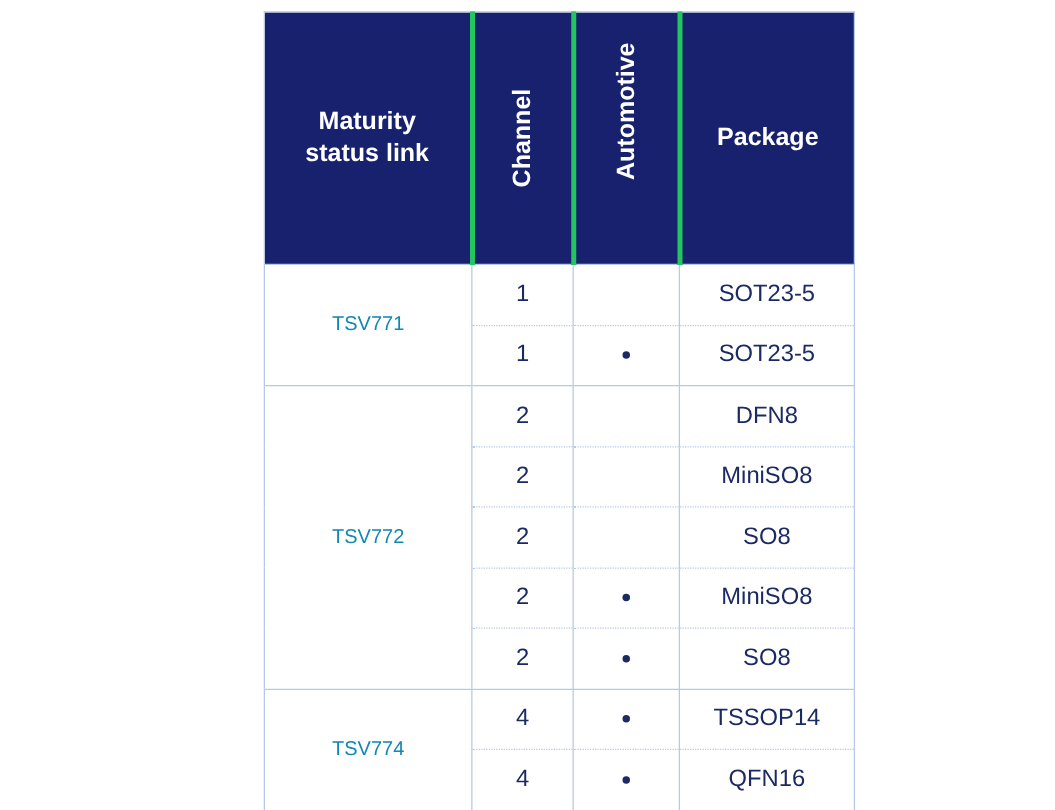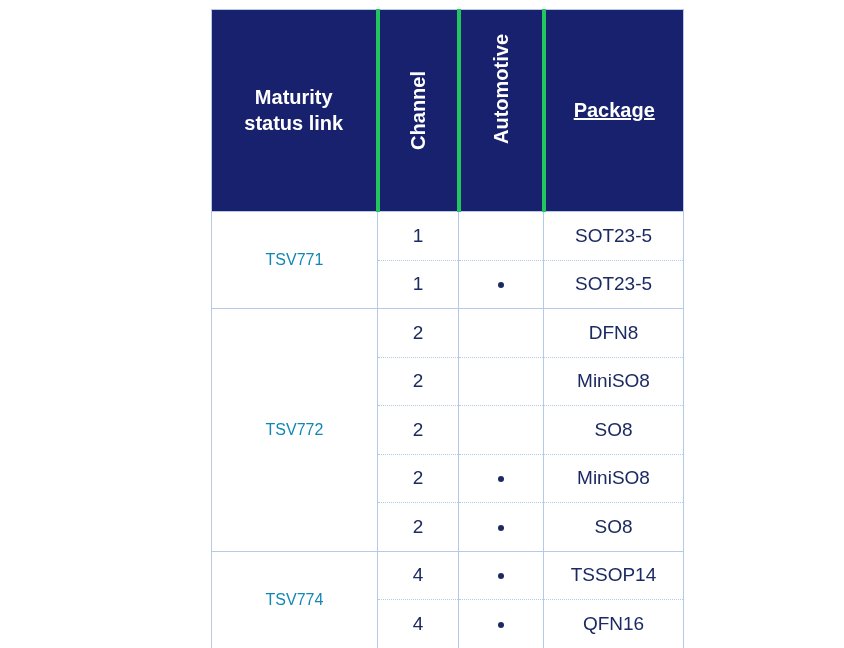--- a/index.html
+++ b/index.html
@@ -43,21 +43,21 @@
     color: #ffffff;
     font-weight: bold;
     font-size: 20px;
     padding: 0;
     height: 201px;
     border-right: 4px solid #22c55e;
     border-bottom: 1px solid #b6c9e8;
     text-align: center;
     vertical-align: middle;
   }
-  thead th:last-child { border-right: none; text-decoration: underline; }
+  thead th:last-child { border-right: none; }
 
   .hdr-plain {
     display: block;
     line-height: 1.28;
     padding: 0 6px;
   }
 
   .vert-wrap {
     height: 201px;
     display: flex;

